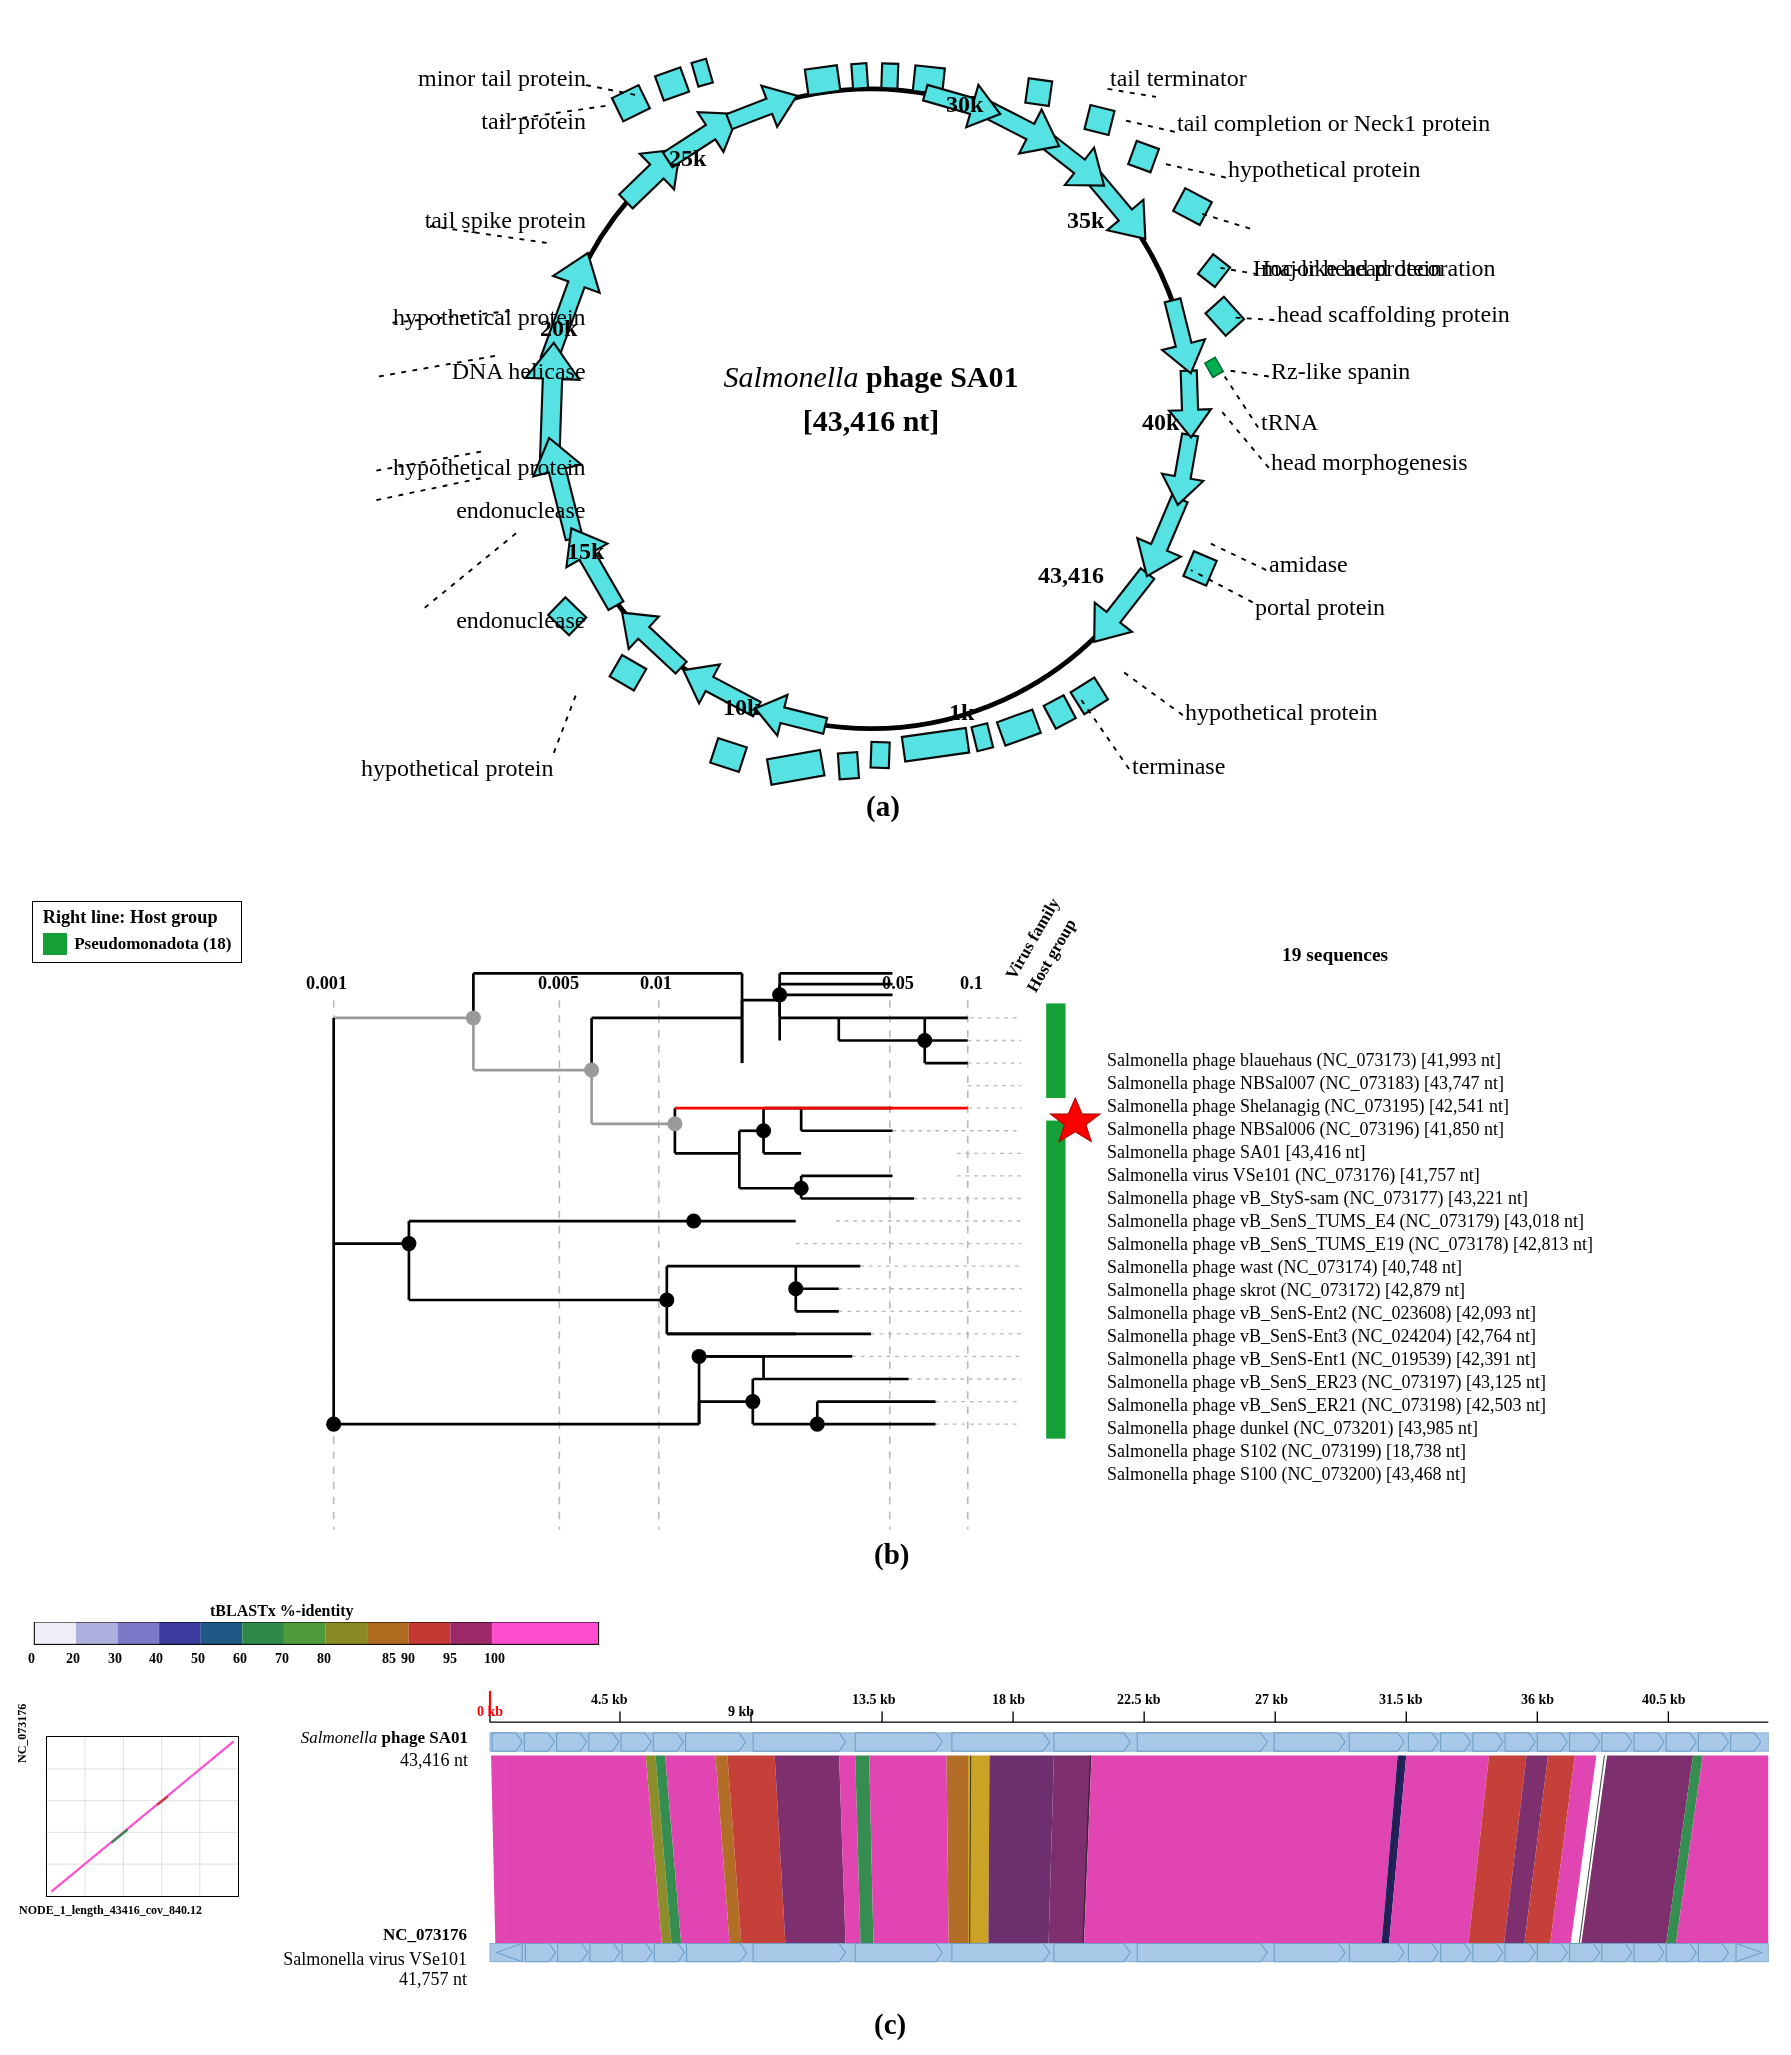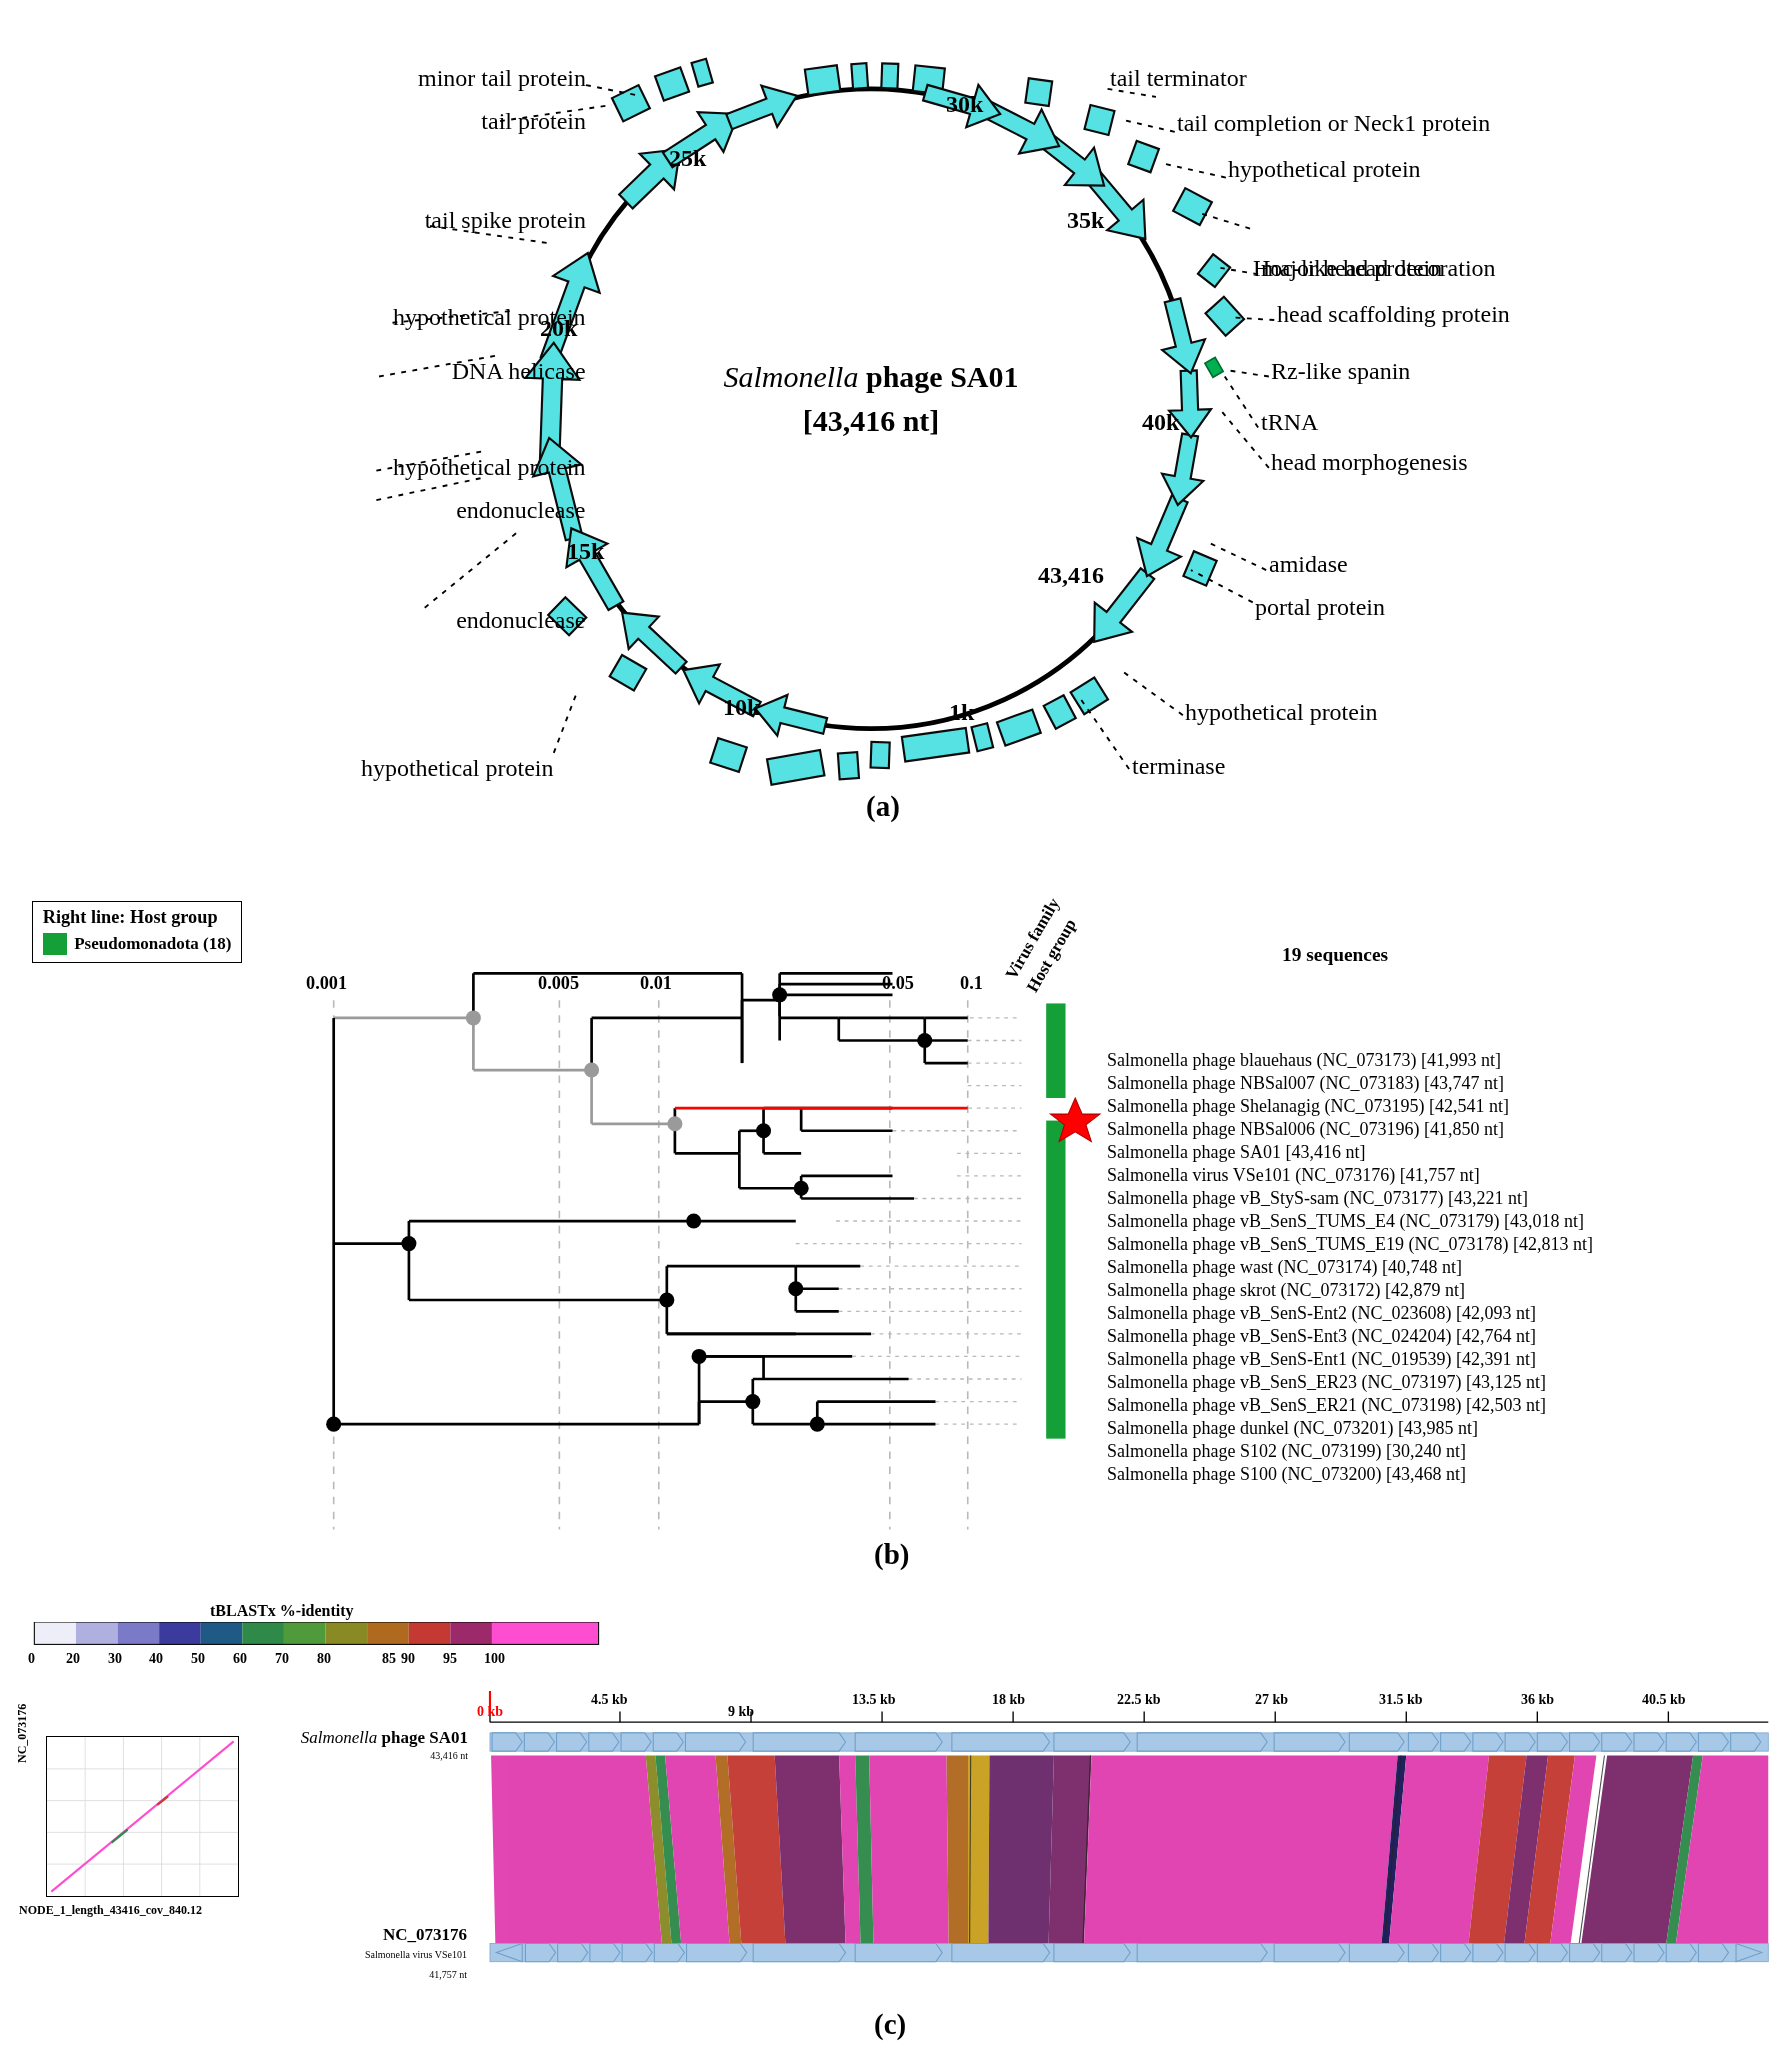--- a/index.html
+++ b/index.html
@@ -29,21 +29,21 @@
   .taxon{font-size:18px;line-height:23px;white-space:nowrap;font-family:"Liberation Serif",serif;height:23px;}
 
   
   #panel-c{left:0;top:1602px;width:1792px;height:454px;}
   #colorbar-title{position:absolute;font-size:16px;font-weight:700;font-family:"Liberation Serif",serif;}
   .cb-tick{position:absolute;font-size:14px;font-weight:700;font-family:"Liberation Serif",serif;}
   .ckb{position:absolute;font-size:14px;font-weight:700;font-family:"Liberation Serif",serif;}
   #dotplot-box{position:absolute;border:1.1px solid #000;background:#fff;}
   .dp-axis{position:absolute;font-size:12px;font-weight:700;font-family:"Liberation Serif",serif;}
   .genome-name{position:absolute;font-size:17px;text-align:right;font-family:"Liberation Serif",serif;white-space:nowrap;}
-  .genome-sub{position:absolute;font-size:10px;text-align:right;font-family:"Liberation Serif",serif;white-space:nowrap;}
+  .genome-sub{position:absolute;font-size:18px;text-align:right;font-family:"Liberation Serif",serif;white-space:nowrap;}
 </style>
 </head>
 <body>
 
 <div class="panel" id="panel-a">
 
   <svg id="genome-svg" width="1792" height="839" viewBox="0 0 3333 1560">
     <defs>
       <g id="defs-empty"></g>
     </defs>
@@ -397,21 +397,21 @@
     <div class="taxon">Salmonella phage vB_SenS_TUMS_E4 (NC_073179) [43,018 nt]</div>
     <div class="taxon">Salmonella phage vB_SenS_TUMS_E19 (NC_073178) [42,813 nt]</div>
     <div class="taxon">Salmonella phage wast (NC_073174) [40,748 nt]</div>
     <div class="taxon">Salmonella phage skrot (NC_073172) [42,879 nt]</div>
     <div class="taxon">Salmonella phage vB_SenS-Ent2 (NC_023608) [42,093 nt]</div>
     <div class="taxon">Salmonella phage vB_SenS-Ent3 (NC_024204) [42,764 nt]</div>
     <div class="taxon">Salmonella phage vB_SenS-Ent1 (NC_019539) [42,391 nt]</div>
     <div class="taxon">Salmonella phage vB_SenS_ER23 (NC_073197) [43,125 nt]</div>
     <div class="taxon">Salmonella phage vB_SenS_ER21 (NC_073198) [42,503 nt]</div>
     <div class="taxon">Salmonella phage dunkel (NC_073201) [43,985 nt]</div>
-    <div class="taxon">Salmonella phage S102 (NC_073199) [30,240 nt]</div>
+    <div class="taxon">Salmonella phage S102 (NC_073199) [18,738 nt]</div>
     <div class="taxon">Salmonella phage S100 (NC_073200) [43,468 nt]</div>
   </div>
 
   <div class="pan-letter" style="left:874px;top:699px;">(b)</div>
 </div>
 
 <div class="panel" id="panel-c">
 
   <div id="colorbar-title" style="left:210px;top:0px;">tBLASTx %-identity</div>
   <svg width="570" height="48" viewBox="0 0 1060 90" style="position:absolute;left:32px;top:20.4px;">

